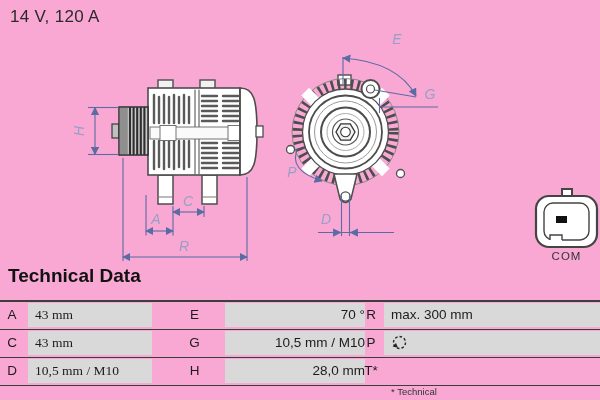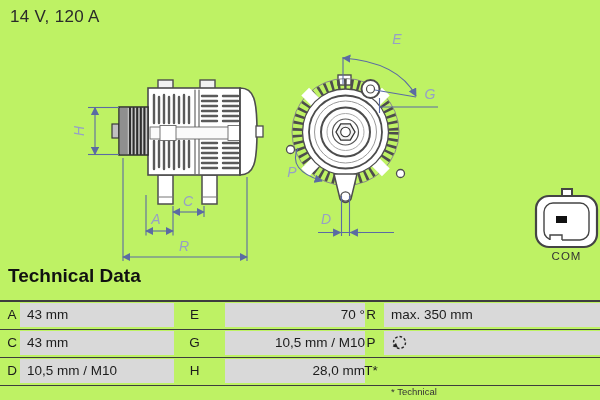--- a/index.html
+++ b/index.html
@@ -1,27 +1,27 @@
 <!DOCTYPE html>
 <html><head>
 <meta charset="utf-8">
 <style>
   html,body{margin:0;padding:0;background:#fff;}
-  .stage{position:relative;width:600px;height:400px;background:#bef264;overflow:hidden;
+  .stage{position:relative;width:600px;height:400px;background:#f9a8d4;overflow:hidden;
          font-family:"Liberation Sans",sans-serif;color:#212121;}
   .rating{position:absolute;left:10px;top:7px;font-size:17px;color:#2a2a2a;letter-spacing:.3px;}
   .drawing{position:absolute;left:0;top:0;}
   
   .tbl-title{position:absolute;left:8px;top:265px;font-size:19px;font-weight:bold;color:#111;}
   .rule{position:absolute;left:0;width:600px;height:1.5px;background:#3d3d3d;}
   .trow{position:absolute;left:0;width:600px;height:24px;}
   .tcell-label{position:absolute;height:24px;line-height:24px;font-size:13.5px;color:#1c1c1c;text-align:center;}
   .tcell-value{position:absolute;height:24px;line-height:24px;font-size:13.5px;color:#1c1c1c;
                background:#d9d9d9;padding-left:7px;box-sizing:border-box;}
-  .lab1{left:0;width:24px;} .val1{left:20px;width:154px;}
+  .lab1{left:0;width:24px;} .val1{left:28px;width:124px;font-family:Liberation Serif, serif;}
   .lab2{left:182px;width:25px;} .val2{left:225px;width:140px;text-align:right;}
   .lab3{left:358px;width:26px;} .val3{left:384px;width:216px;}
   .footnote{position:absolute;left:391px;top:386px;font-size:9.5px;color:#333;}
   .rot-icon{margin-top:3px;}
 </style>
 </head>
 <body>
 
 <div class="stage">
 
@@ -191,21 +191,21 @@
   <div class="rule" style="top:328.5px"></div>
   <div class="rule" style="top:356.5px"></div>
   <div class="rule" style="top:384.5px"></div>
 
   <div class="trow" style="top:303px">
     <div class="tcell-label lab1">A</div>
     <div class="tcell-value val1">43 mm</div>
     <div class="tcell-label lab2">E</div>
     <div class="tcell-value val2">70 °</div>
     <div class="tcell-label lab3">R</div>
-    <div class="tcell-value val3">max. 350 mm</div>
+    <div class="tcell-value val3">max. 300 mm</div>
   </div>
 
   <div class="trow" style="top:331px">
     <div class="tcell-label lab1">C</div>
     <div class="tcell-value val1">43 mm</div>
     <div class="tcell-label lab2">G</div>
     <div class="tcell-value val2">10,5 mm / M10</div>
     <div class="tcell-label lab3">P</div>
     <div class="tcell-value val3">
       <svg class="rot-icon" width="17" height="17" viewBox="0 0 17 17">

